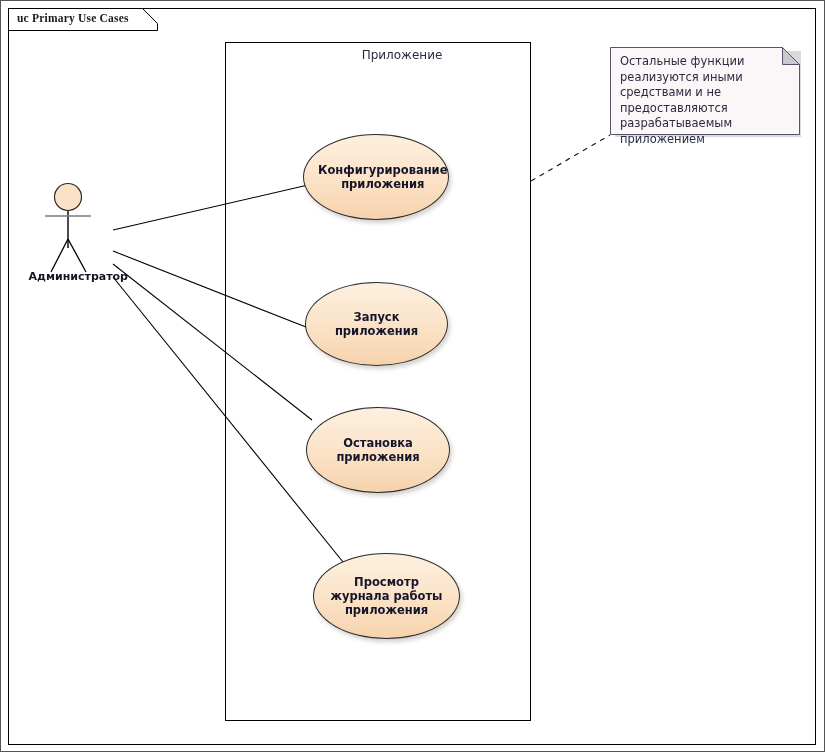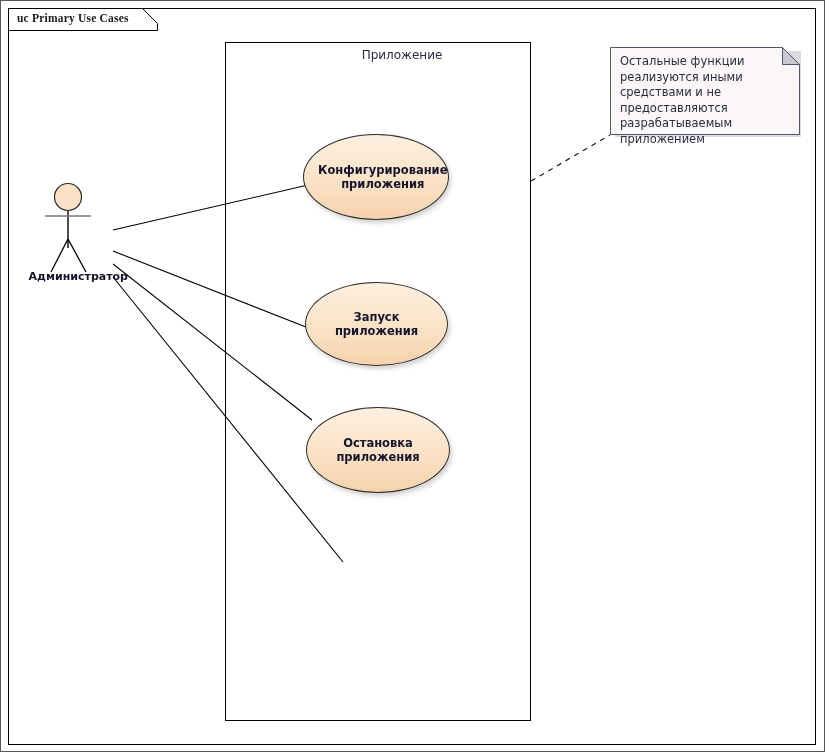--- a/index.html
+++ b/index.html
@@ -208,20 +208,23 @@
   </div>
 
   <div class="usecase uc-2">
     <span class="usecase-label">Остановка приложения</span>
   </div>
 
   <div class="usecase uc-1">
     <span class="usecase-label">Запуск приложения</span>
   </div>
 
+  <div class="usecase uc-3">
+    <span class="usecase-label">Просмотр журнала работы приложения</span>
+  </div>
 
   <div class="actor-label">Администратор</div>
 
   <div class="note">
     <svg width="193" height="92" viewBox="0 0 193 92" xmlns="http://www.w3.org/2000/svg">
       <path d="M5 4 L191 4 L191 90 L5 90 Z" fill="#b9b9c6" opacity="0.55"></path>
       <path d="M0.5 0.5 L172.5 0.5 L189.5 17.5 L189.5 87.5 L0.5 87.5 Z" fill="#fbf6f8" stroke="#555566" stroke-width="1"></path>
       <path d="M172.5 0.5 L172.5 17.5 L189.5 17.5 Z" fill="#c8c8d0" stroke="#555566" stroke-width="1"></path>
     </svg>
     <div class="note-text">Остальные функции реализуются иными средствами и не предоставляются разрабатываемым приложением</div>

